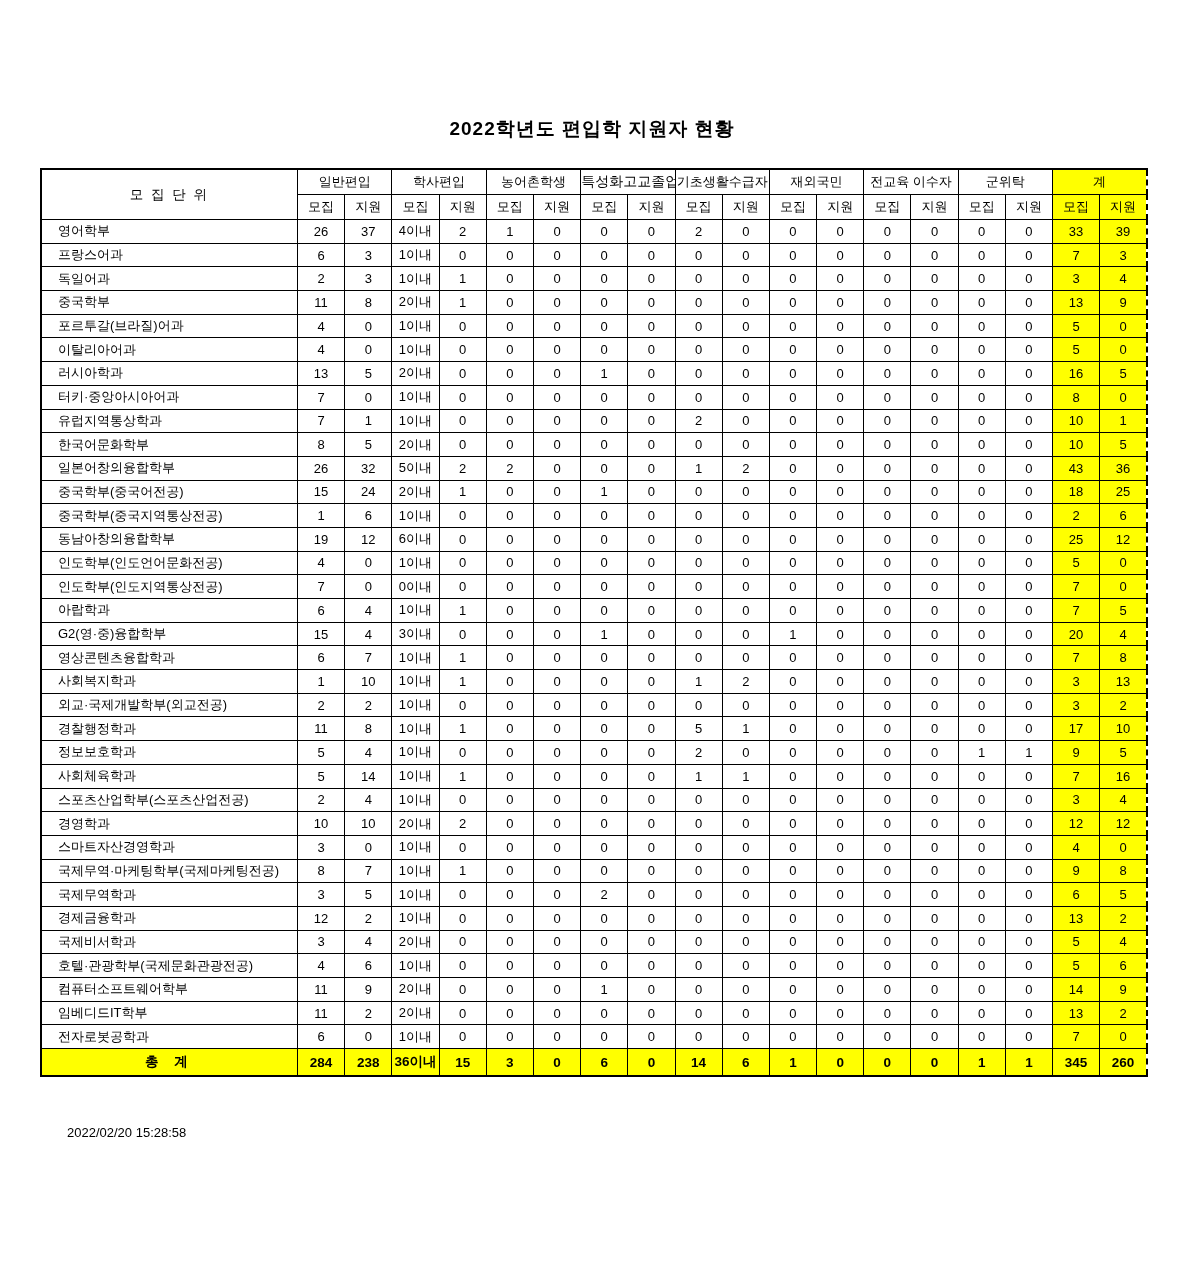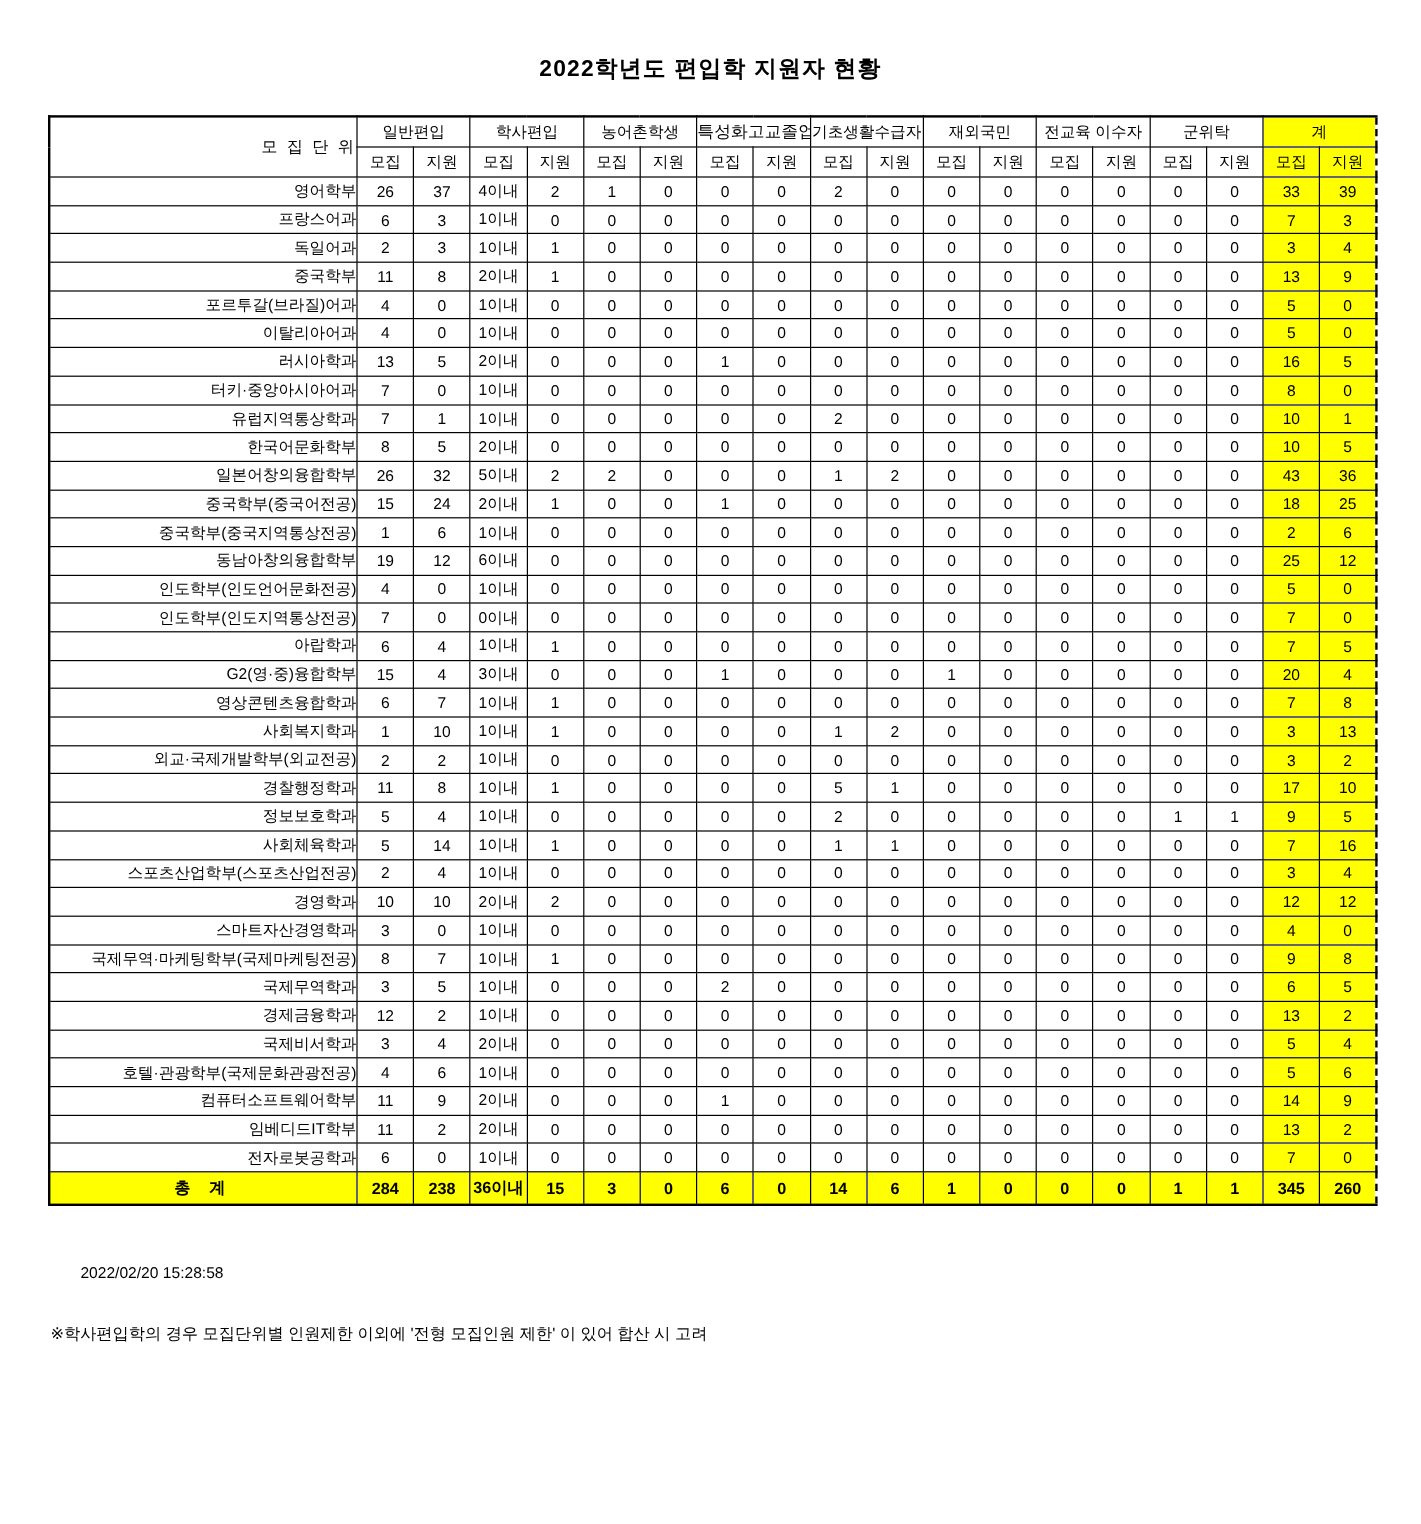--- a/index.html
+++ b/index.html
@@ -2,38 +2,38 @@
 <html><head>
 <meta charset="utf-8">
 <style>
   html,body{margin:0;padding:0;background:#ffffff;}
   body{
     width:1184px;height:1270px;
     font-family:"Liberation Sans","DejaVu Sans",sans-serif;
     color:#000;position:relative;overflow:hidden;
   }
   .title{
-    padding-top:44px;text-align:center;
+    padding-top:116px;text-align:center;
     font-size:19px;font-weight:bold;letter-spacing:1px;
   }
   table.tbl{
     border-collapse:collapse;table-layout:fixed;
     width:1108px;margin:26px 0 0 40px;
     border:2px solid #000;border-right:2px dashed #000;
   }
   .tbl th,.tbl td{
     border:1px solid #000;padding:0;
     font-size:13px;font-weight:normal;text-align:center;
     vertical-align:middle;overflow:hidden;white-space:nowrap;
   }
-  .tbl .unit{width:255px;font-size:13.5px;letter-spacing:2px;text-align:right;}
+  .tbl .unit{width:255px;font-size:13.5px;letter-spacing:2px;}
   .h1 th{height:24px;}
   .h2 th{height:24px;}
   .tbl td{height:22.7px;}
-  .tbl .name{text-align:right;padding-left:16px;}
+  .tbl .name{text-align:left;padding-left:16px;}
   .tbl .dl{border-left:1px dashed #000;}
   .tbl .yellow{background:#FFFF00;}
   .tbl .small-h{font-size:14px;}
   tr.total td{font-weight:bold;height:26px;font-size:13.5px;}
   tr.total .name{text-align:center;letter-spacing:6px;padding-left:0;}
   .timestamp{margin:48px 0 0 67px;font-size:13px;}
   .notes{margin:30px 0 0 42px;font-size:13.5px;line-height:27px;}
 </style>
 </head>
 <body>
@@ -830,14 +830,13 @@
         <td class="yellow">1</td>
         <td class="dl yellow">1</td>
         <td class="yellow">345</td>
         <td class="dl yellow">260</td>
       </tr>
     </tbody>
 </table>
 
 <div class="timestamp">2022/02/20  15:28:58</div>
 <div class="notes">
-  <div>※학사편입학의 경우 모집단위별 인원제한 이외에 '전형 모집인원 제한' 이 있어 합산 시 고려</div>
 </div>
 
 </body></html>

